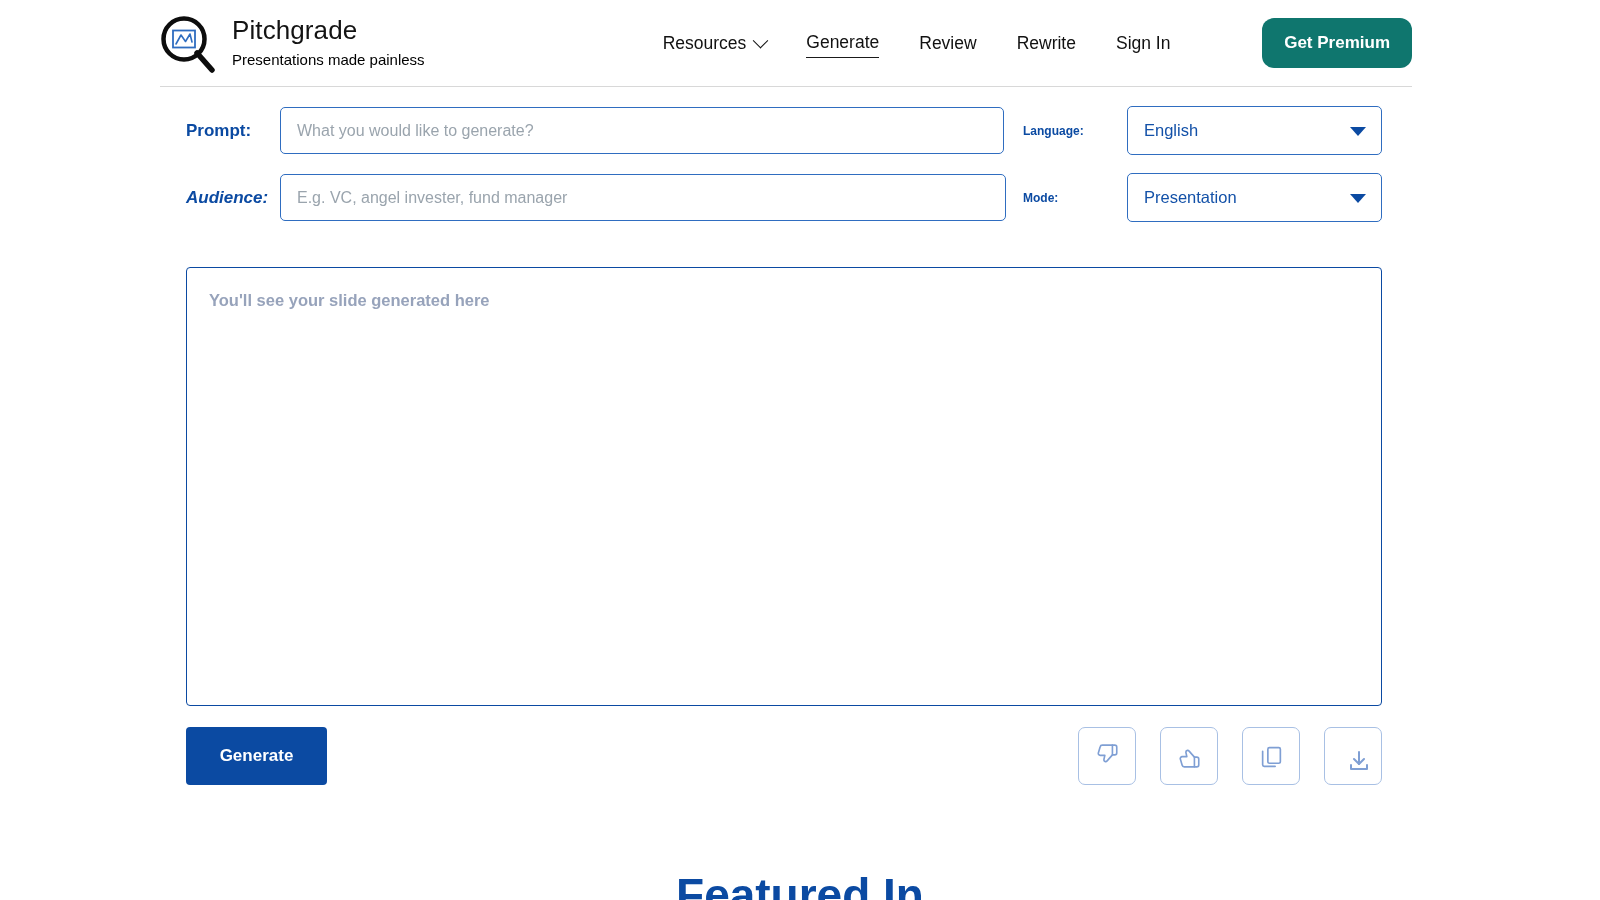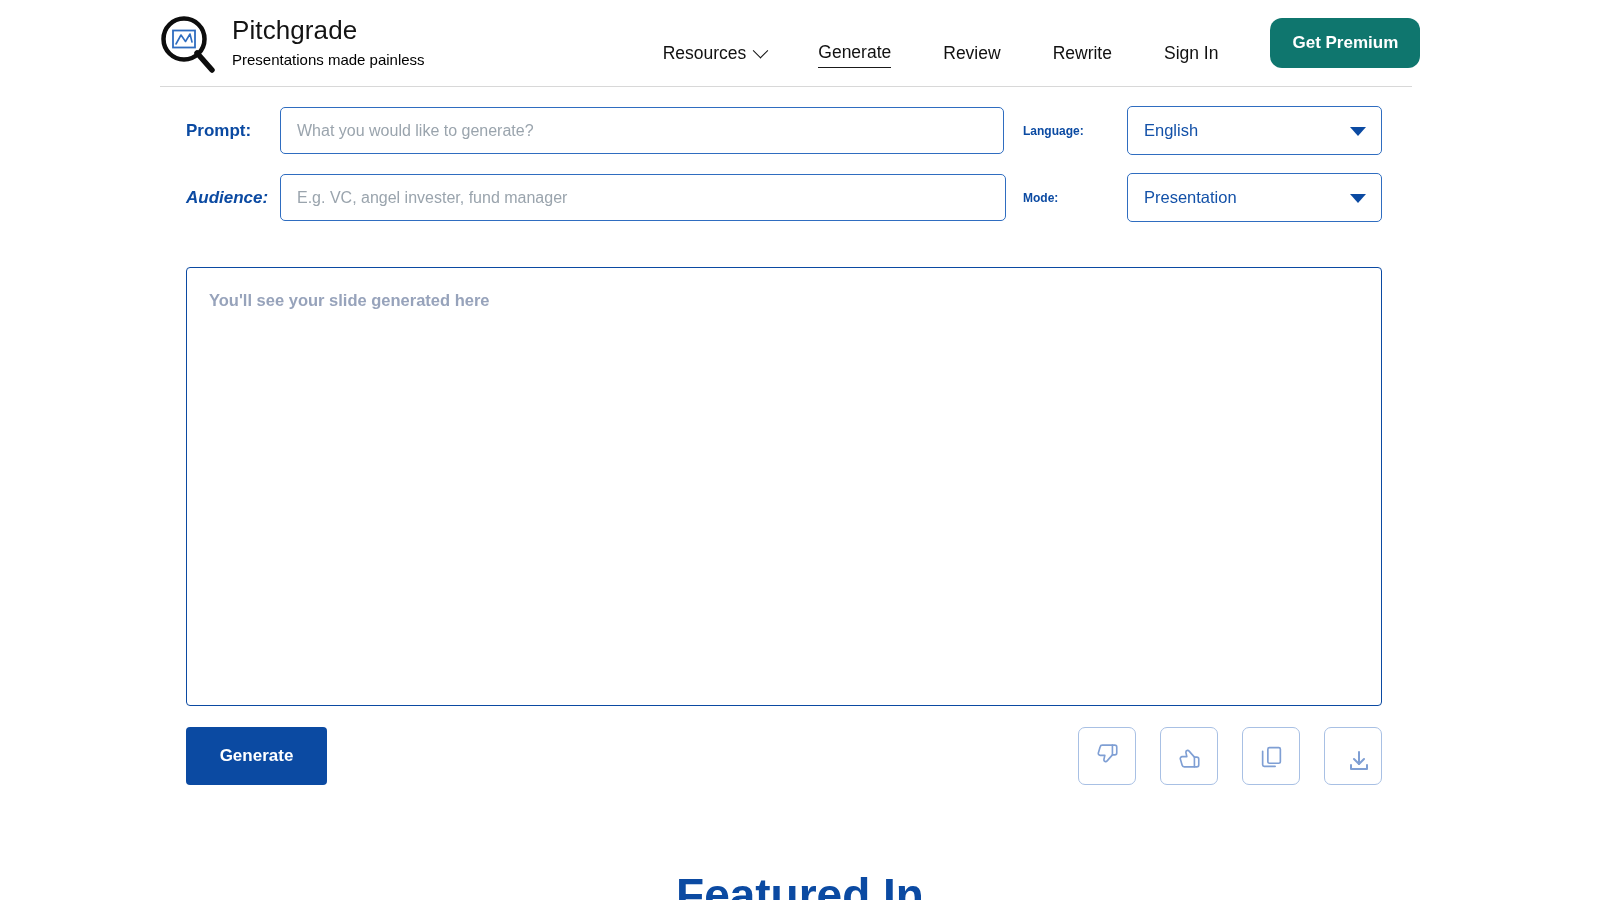--- a/index.html
+++ b/index.html
@@ -52,22 +52,22 @@
   }
   .brand-tagline {
     font-size: 15px;
     color: #000000;
     line-height: 1.4;
     margin-top: 3px;
   }
 
   .nav {
     display: flex;
-    align-items: flex-end;
-    gap: 12px;
+    align-items: center;
+    gap: 0;
     margin-left: 238px;
     flex: 1 1 auto;
   }
   .nav-item {
     font-size: 17.5px;
     color: #111;
     padding: 4px 0;
     margin-right: 40px;
     white-space: nowrap;
     cursor: pointer;

